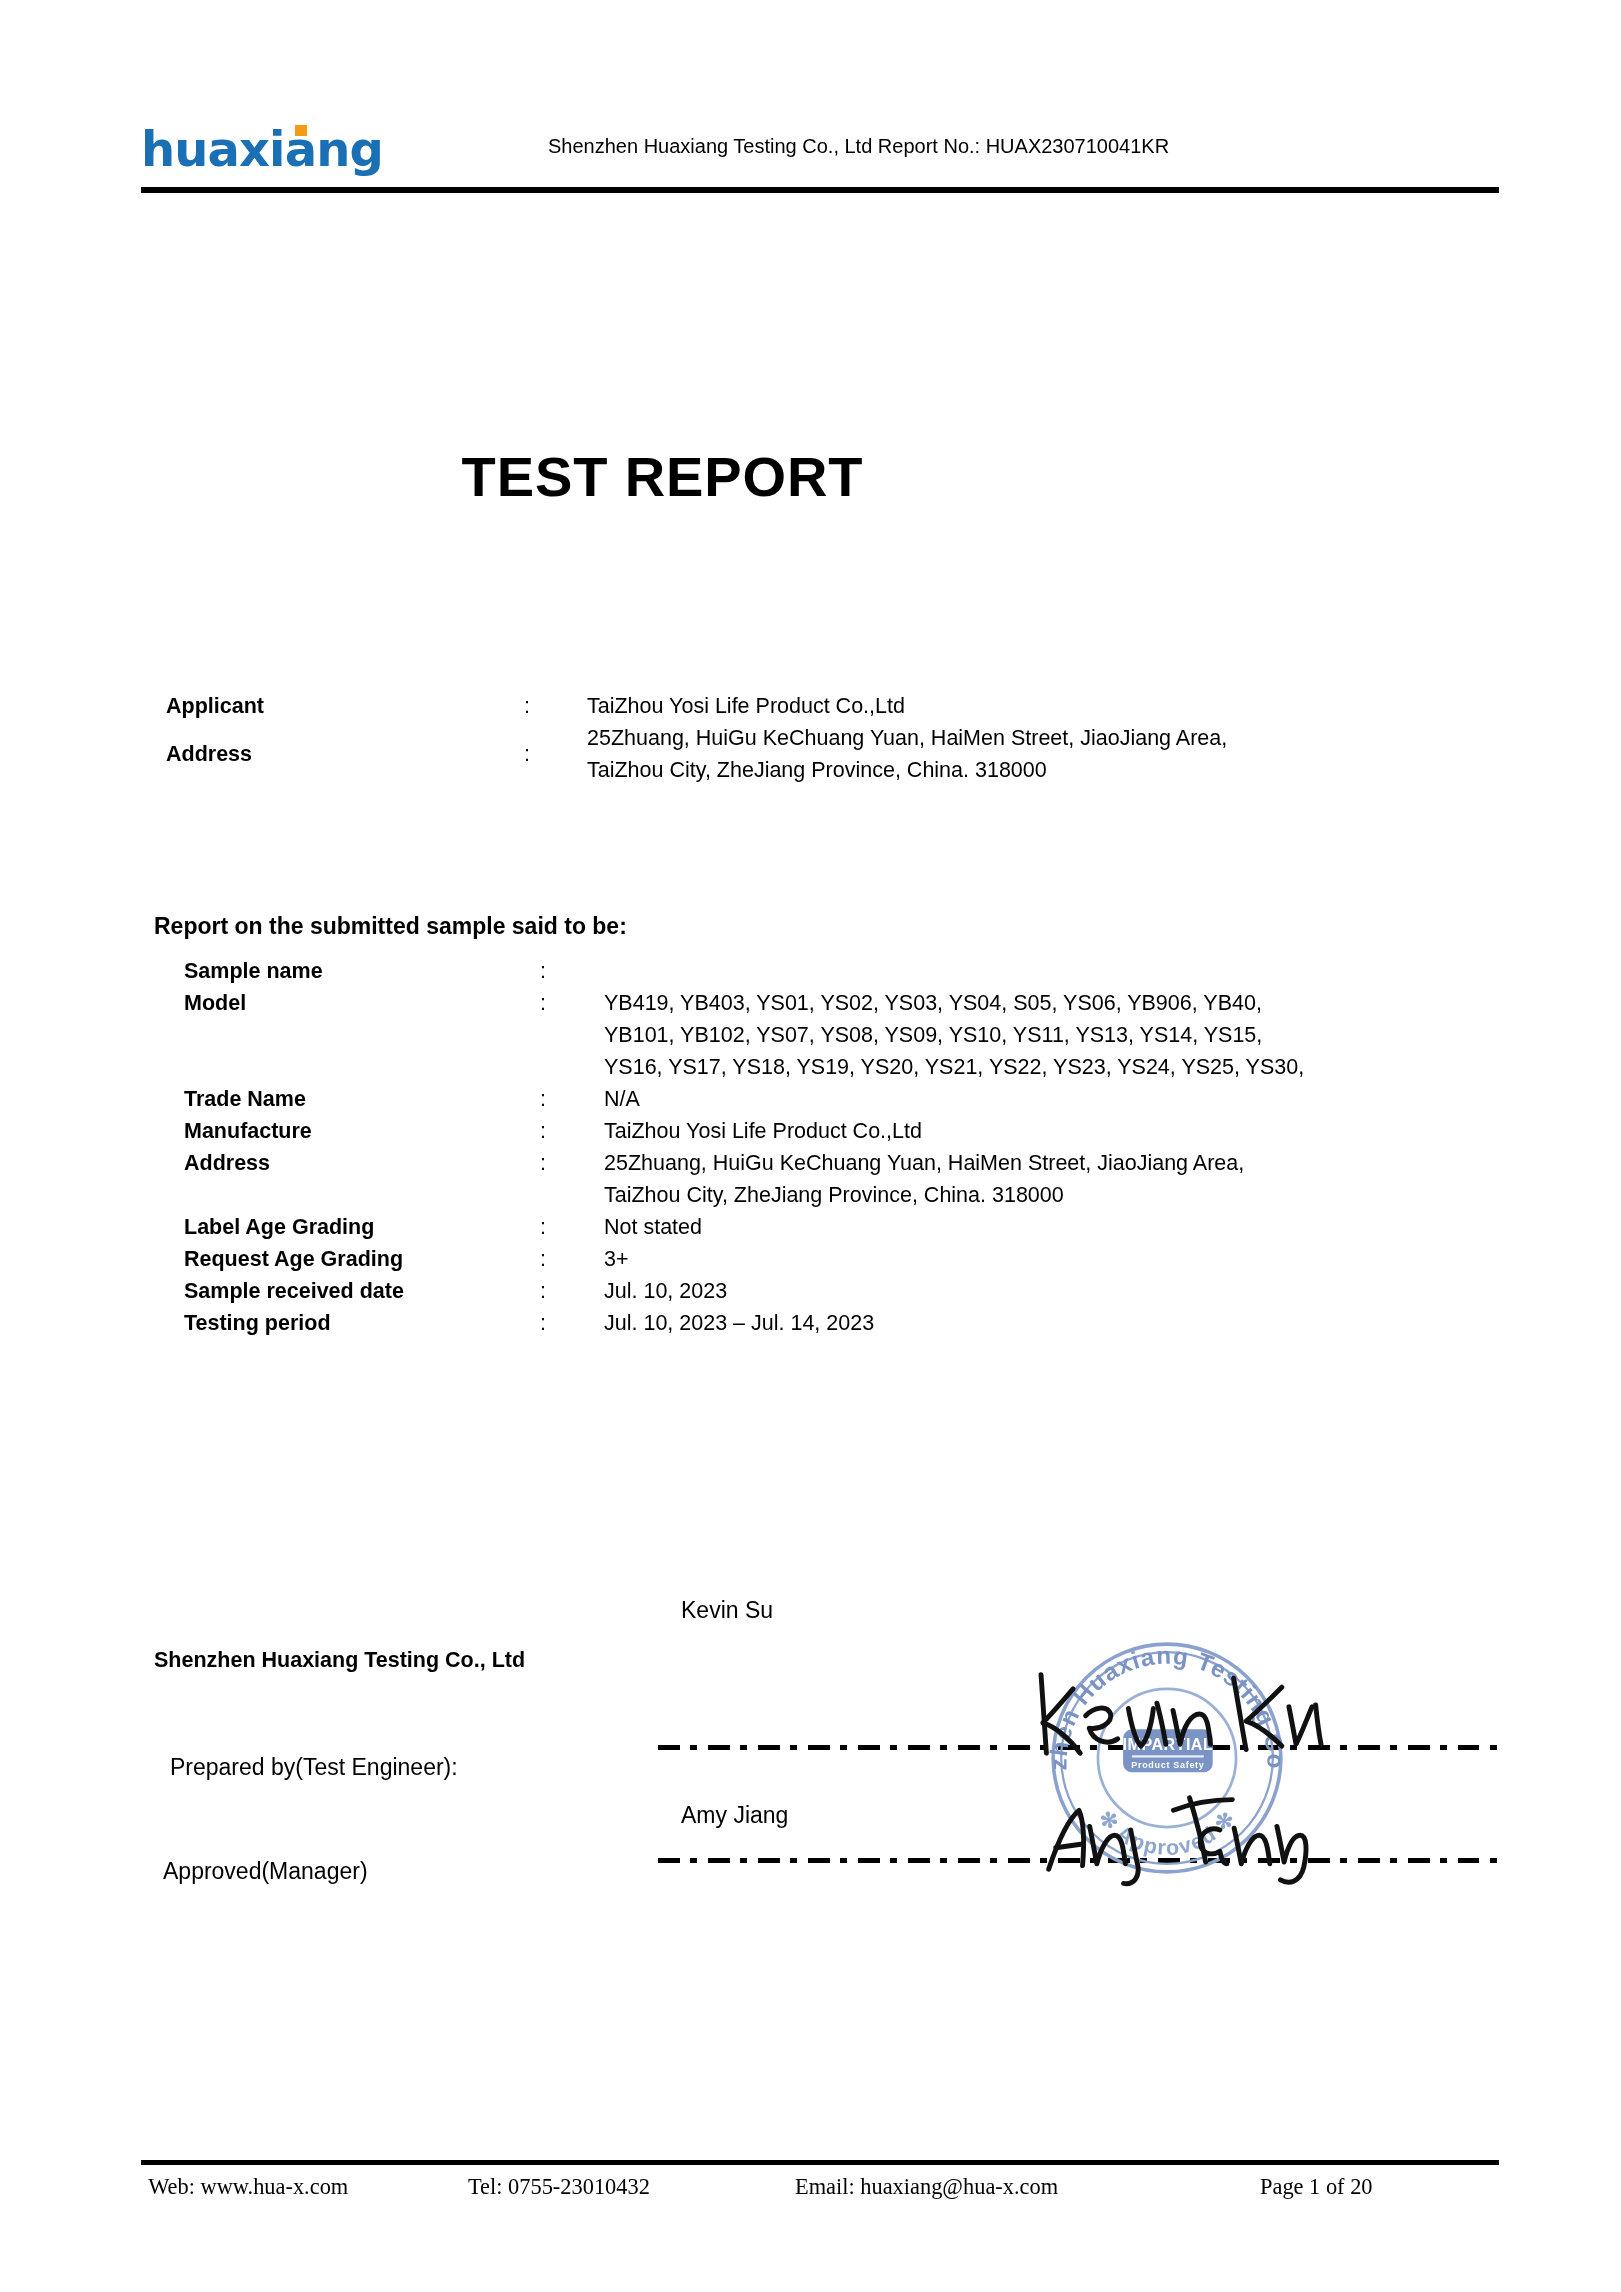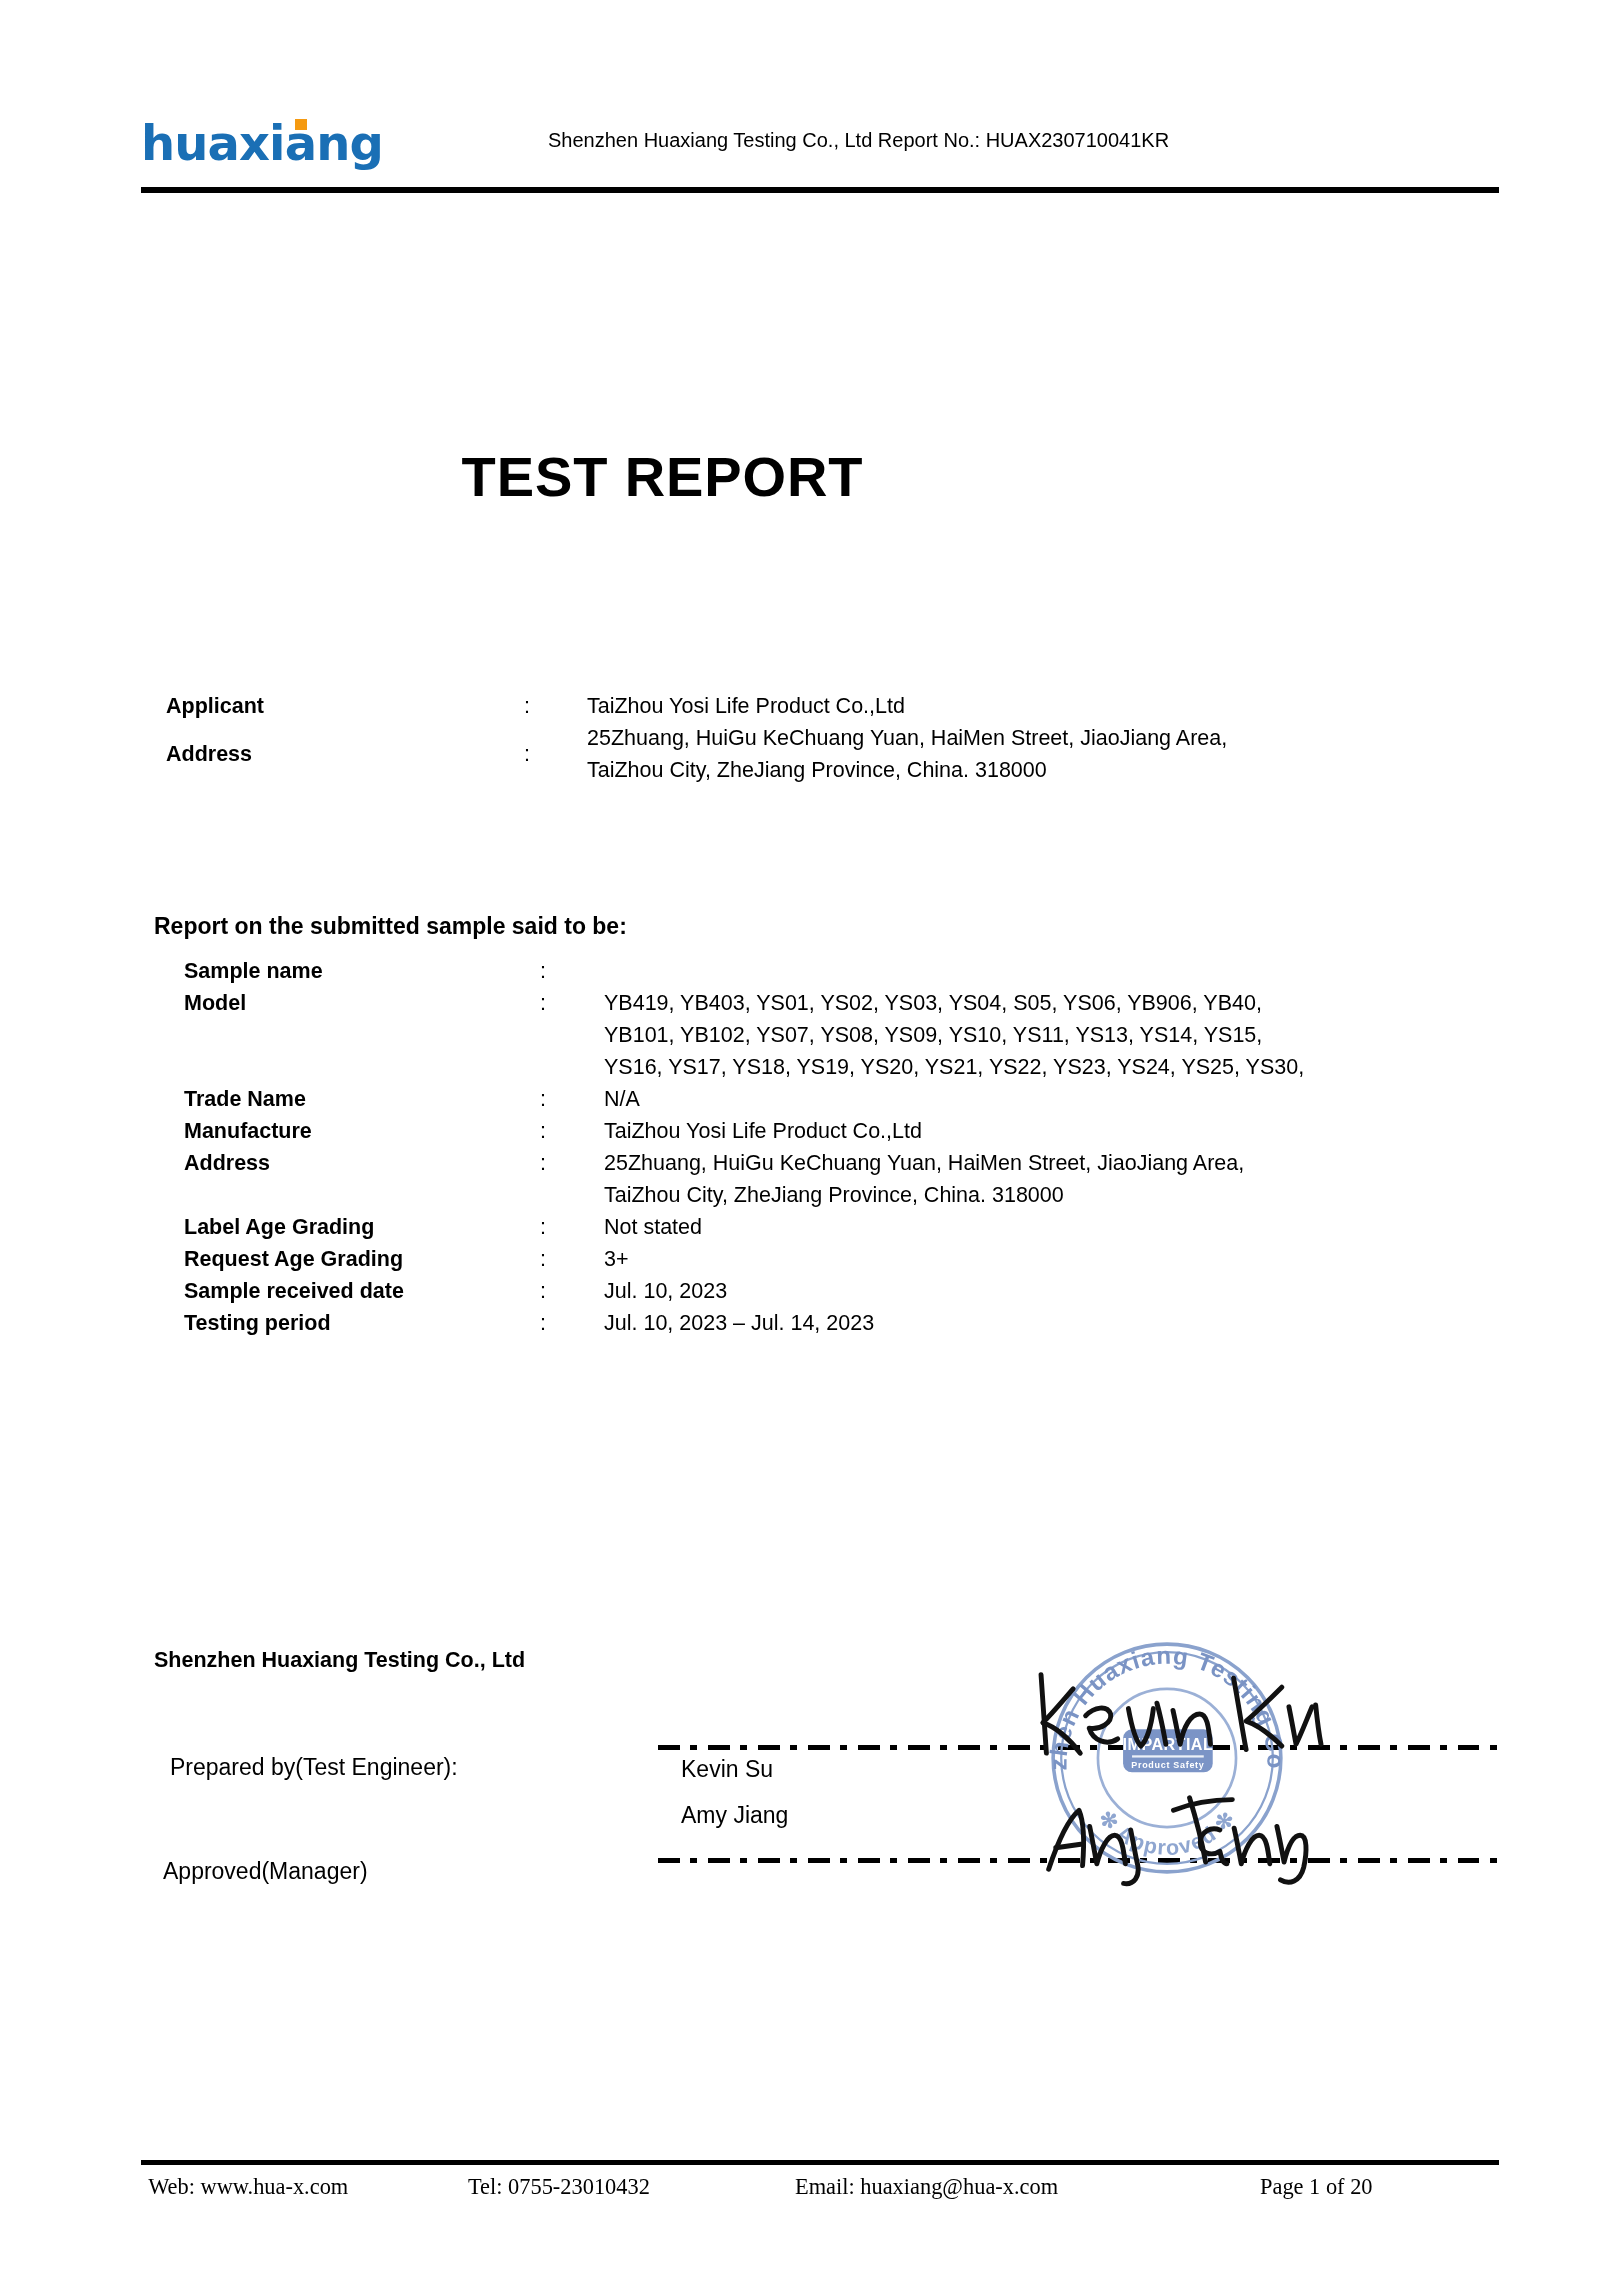--- a/index.html
+++ b/index.html
@@ -16,21 +16,21 @@
     width: 1621px;
     height: 2293px;
     background: #ffffff;
     overflow: hidden;
   }
 
   
   #header {
     position: absolute;
     left: 141px;
-    top: 107px;
+    top: 113px;
     width: 1358px;
     height: 90px;
   }
   #logo {
     position: absolute;
     left: 0px;
     top: 9px;
     width: 269px;
     height: 63px;
   }
@@ -302,21 +302,21 @@
         <div class="val">
           <span class="ln">Jul. 10, 2023 – Jul. 14, 2023</span>
         </div>
       </div>
     </div>
 
   <div id="company-line">Shenzhen Huaxiang Testing Co., Ltd</div>
 
   <div class="sign-block">
     <div class="sign-role" style="left:170px; top:1754px;">Prepared by(Test Engineer):</div>
-    <div class="sign-name" style="left:681px; top:1756px;">Kevin Su</div>
+    <div class="sign-name" style="left:681px; top:1597px;">Kevin Su</div>
     <div class="sign-line" style="left:658px; top:1745px; width:840px;"></div>
   </div>
 
   <div class="sign-block">
     <div class="sign-role" style="left:163px; top:1858px;">Approved(Manager)</div>
     <div class="sign-name" style="left:681px; top:1802px;">Amy Jiang</div>
     <div class="sign-line" style="left:658px; top:1858px; width:840px;"></div>
   </div>
 
   <div id="stamp">

